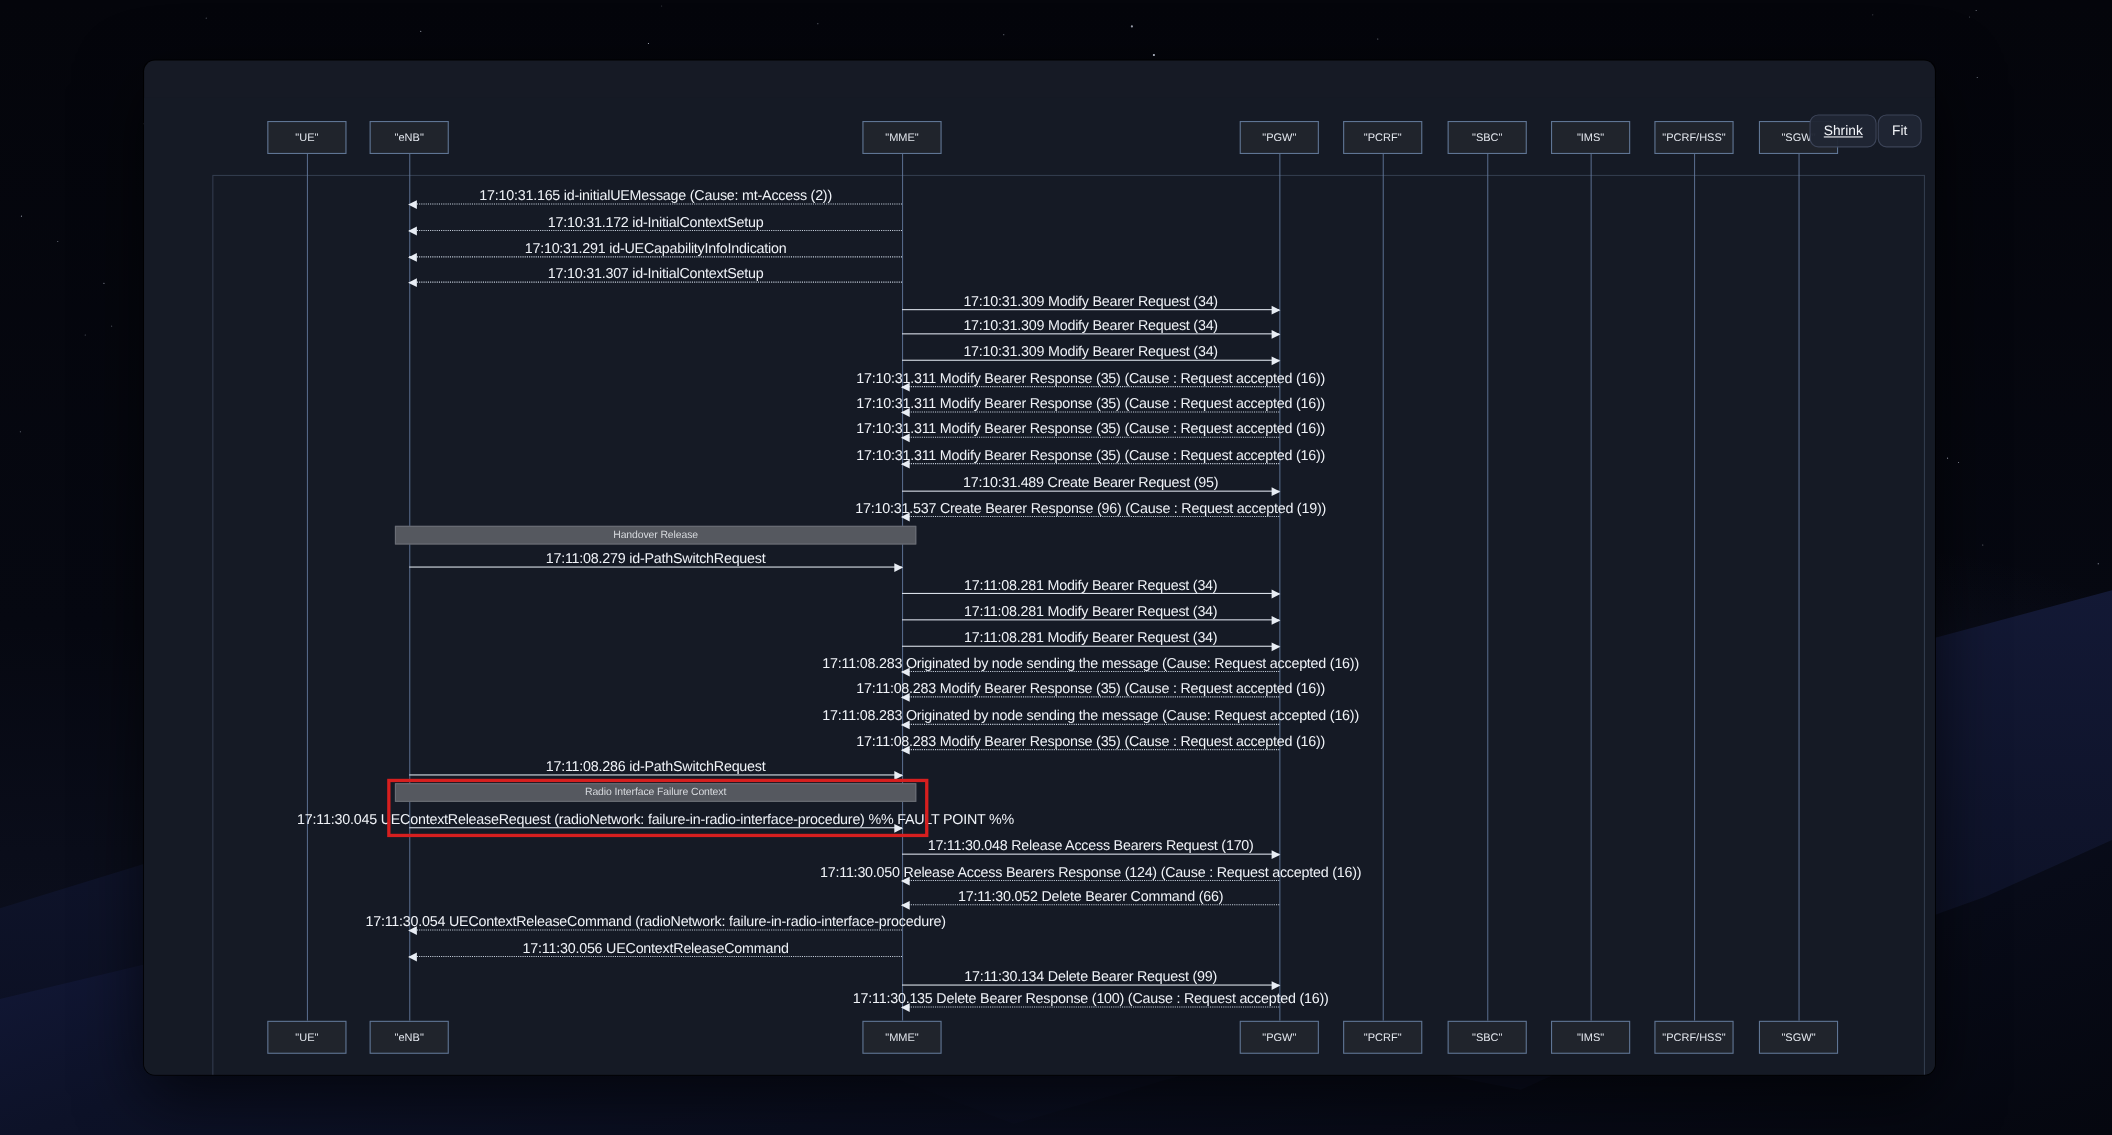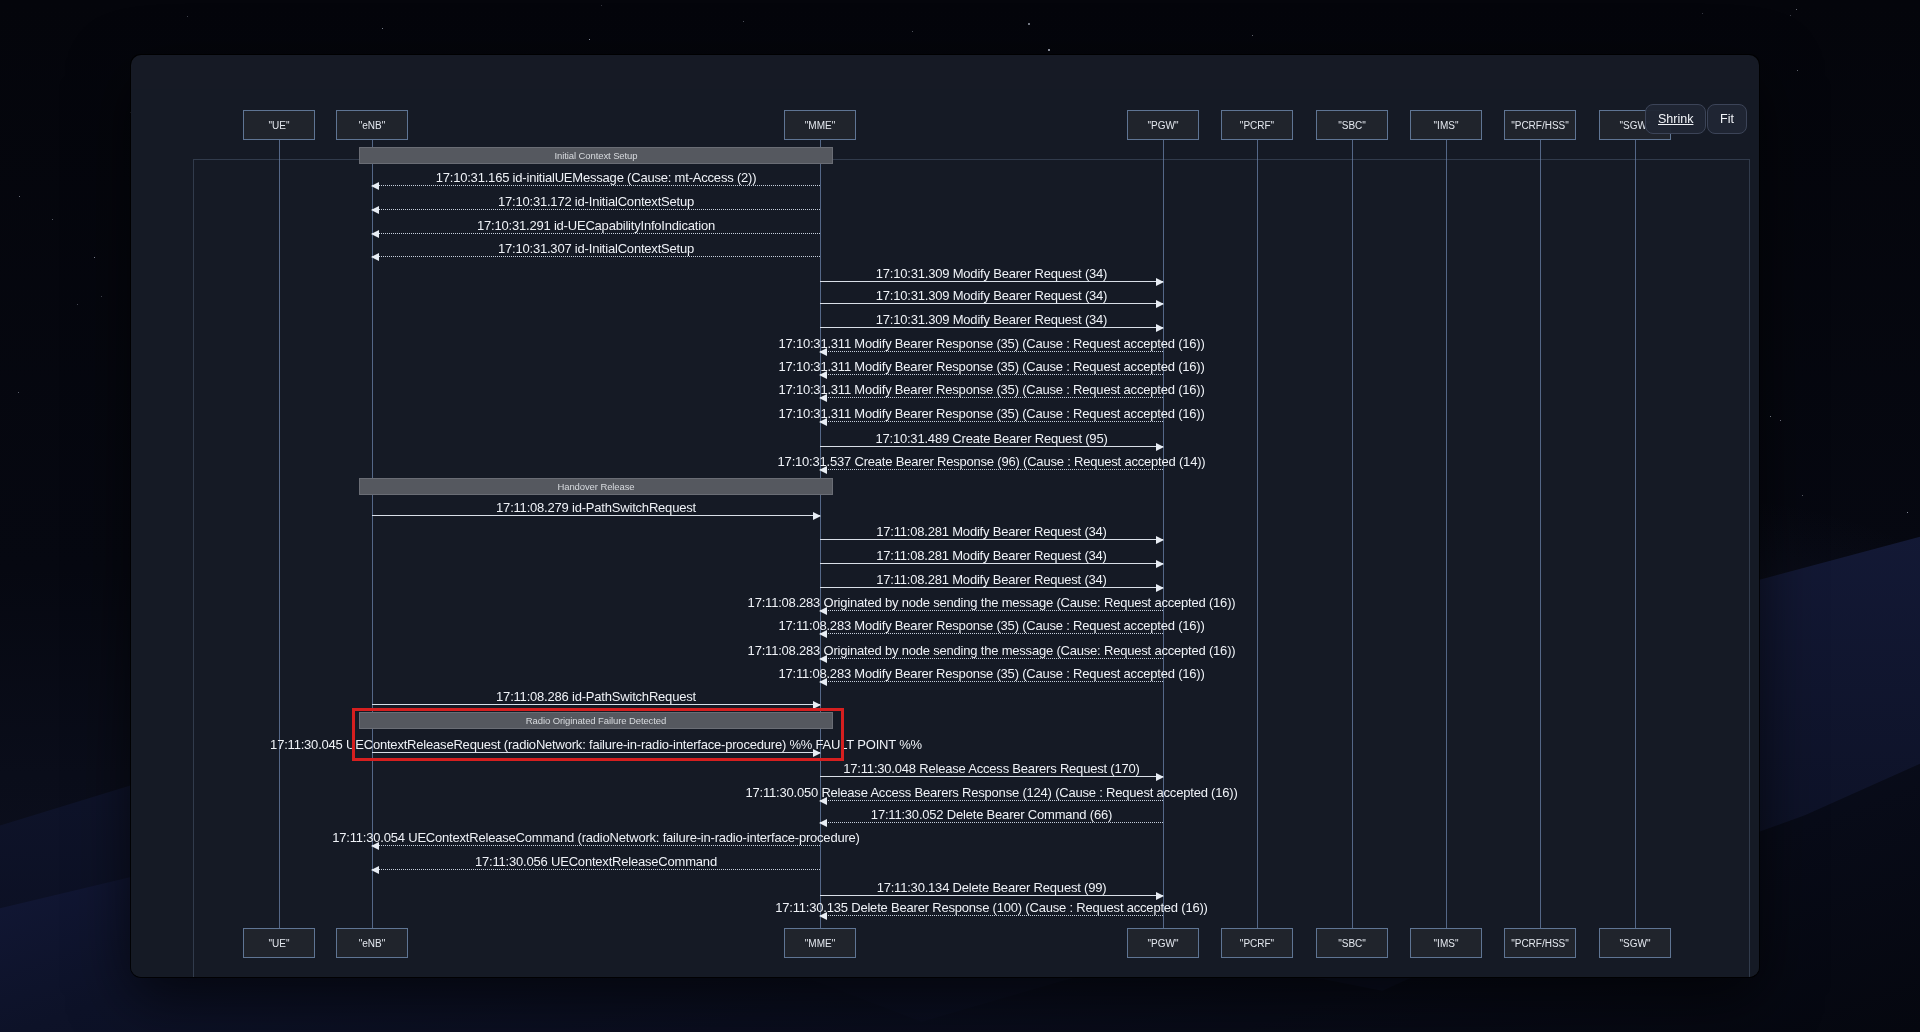--- a/index.html
+++ b/index.html
@@ -256,28 +256,25 @@
     <div class="actor-box" style="left: 1504px; top: 928px;">
       <span>"PCRF/HSS"</span>
     </div>
     <div class="lifeline" style="left: 1635px; top: 140px; height: 788px;"></div>
     <div class="actor-box" style="left: 1599px; top: 110px;">
       <span>"SGW"</span>
     </div>
     <div class="actor-box" style="left: 1599px; top: 928px;">
       <span>"SGW"</span>
     </div>
-    <div class="section-bar" style="left: 359px; top: 147px; width: 474px;">
-      <span>Initial Context Setup</span>
-    </div>
     <div class="section-bar" style="left: 359px; top: 478px; width: 474px;">
       <span>Handover Release</span>
     </div>
     <div class="section-bar" style="left: 359px; top: 712px; width: 474px;">
-      <span>Radio Originated Failure Detected</span>
+      <span>Radio Interface Failure Context</span>
     </div>
     <div class="msg" style="left: 372px; top: 185px; width: 448px;">
       <div class="msg-label">17:10:31.165 id-initialUEMessage (Cause: mt-Access (2))</div>
       <div class="msg-line-dashed">
         <div class="arrow-l"></div>
       </div>
     </div>
     <div class="msg" style="left: 372px; top: 209px; width: 448px;">
       <div class="msg-label">17:10:31.172 id-InitialContextSetup</div>
       <div class="msg-line-dashed">
@@ -338,21 +335,21 @@
         <div class="arrow-l"></div>
       </div>
     </div>
     <div class="msg" style="left: 820px; top: 446px; width: 343px;">
       <div class="msg-label">17:10:31.489 Create Bearer Request (95)</div>
       <div class="msg-line-solid">
         <div class="arrow-r"></div>
       </div>
     </div>
     <div class="msg" style="left: 820px; top: 469px; width: 343px;">
-      <div class="msg-label">17:10:31.537 Create Bearer Response (96) (Cause : Request accepted (14))</div>
+      <div class="msg-label">17:10:31.537 Create Bearer Response (96) (Cause : Request accepted (19))</div>
       <div class="msg-line-dashed">
         <div class="arrow-l"></div>
       </div>
     </div>
     <div class="msg" style="left: 372px; top: 515px; width: 448px;">
       <div class="msg-label">17:11:08.279 id-PathSwitchRequest</div>
       <div class="msg-line-solid">
         <div class="arrow-r"></div>
       </div>
     </div>

